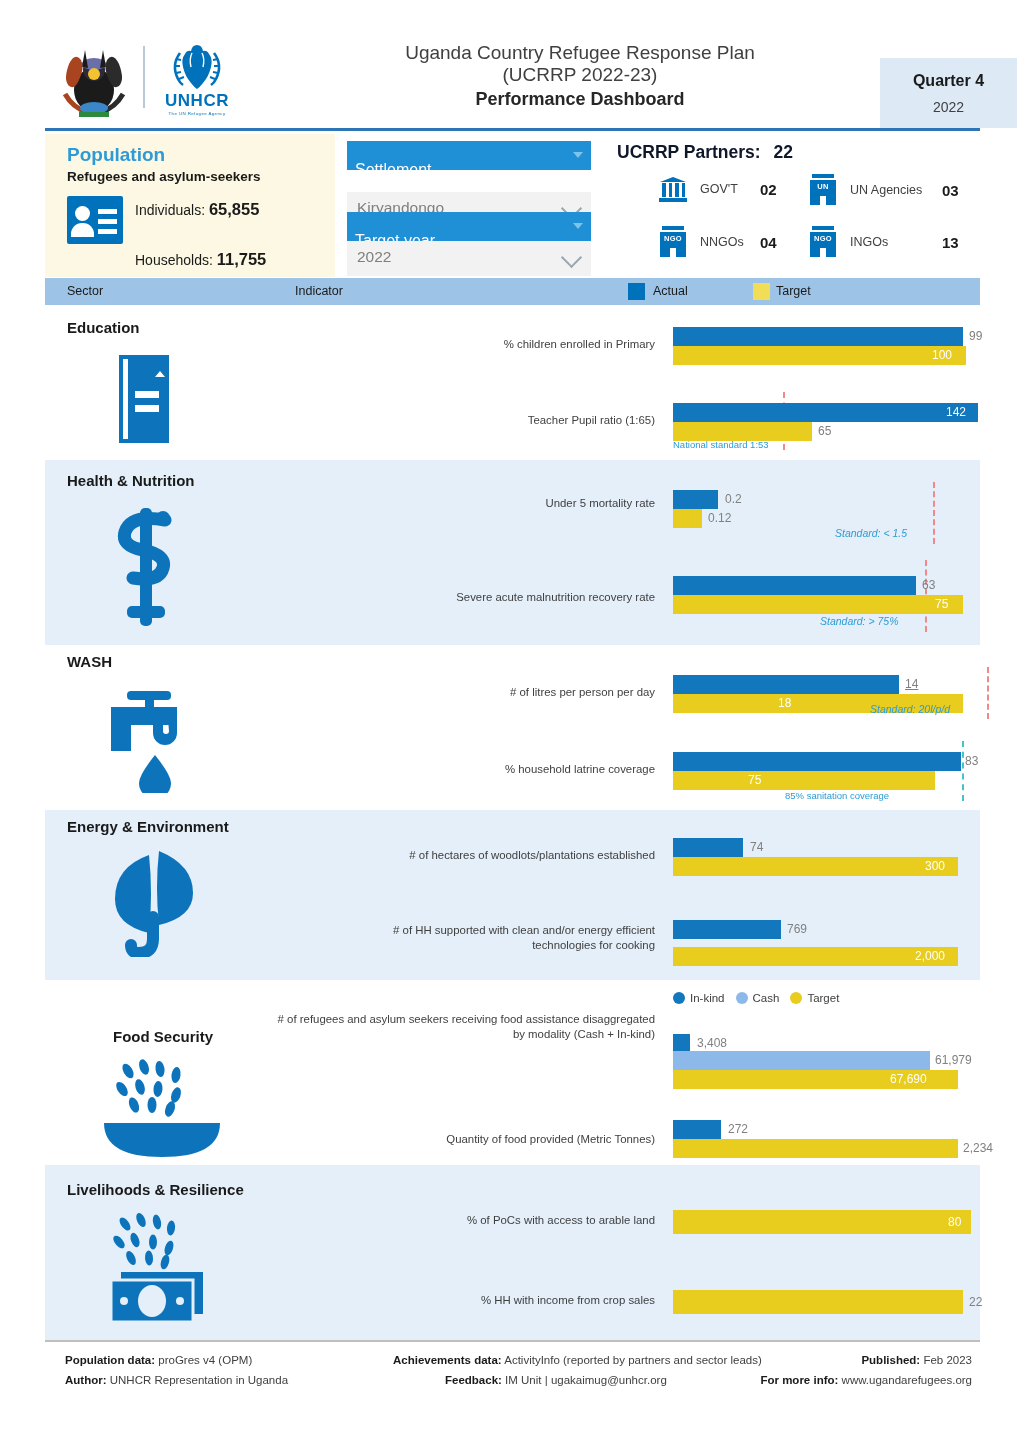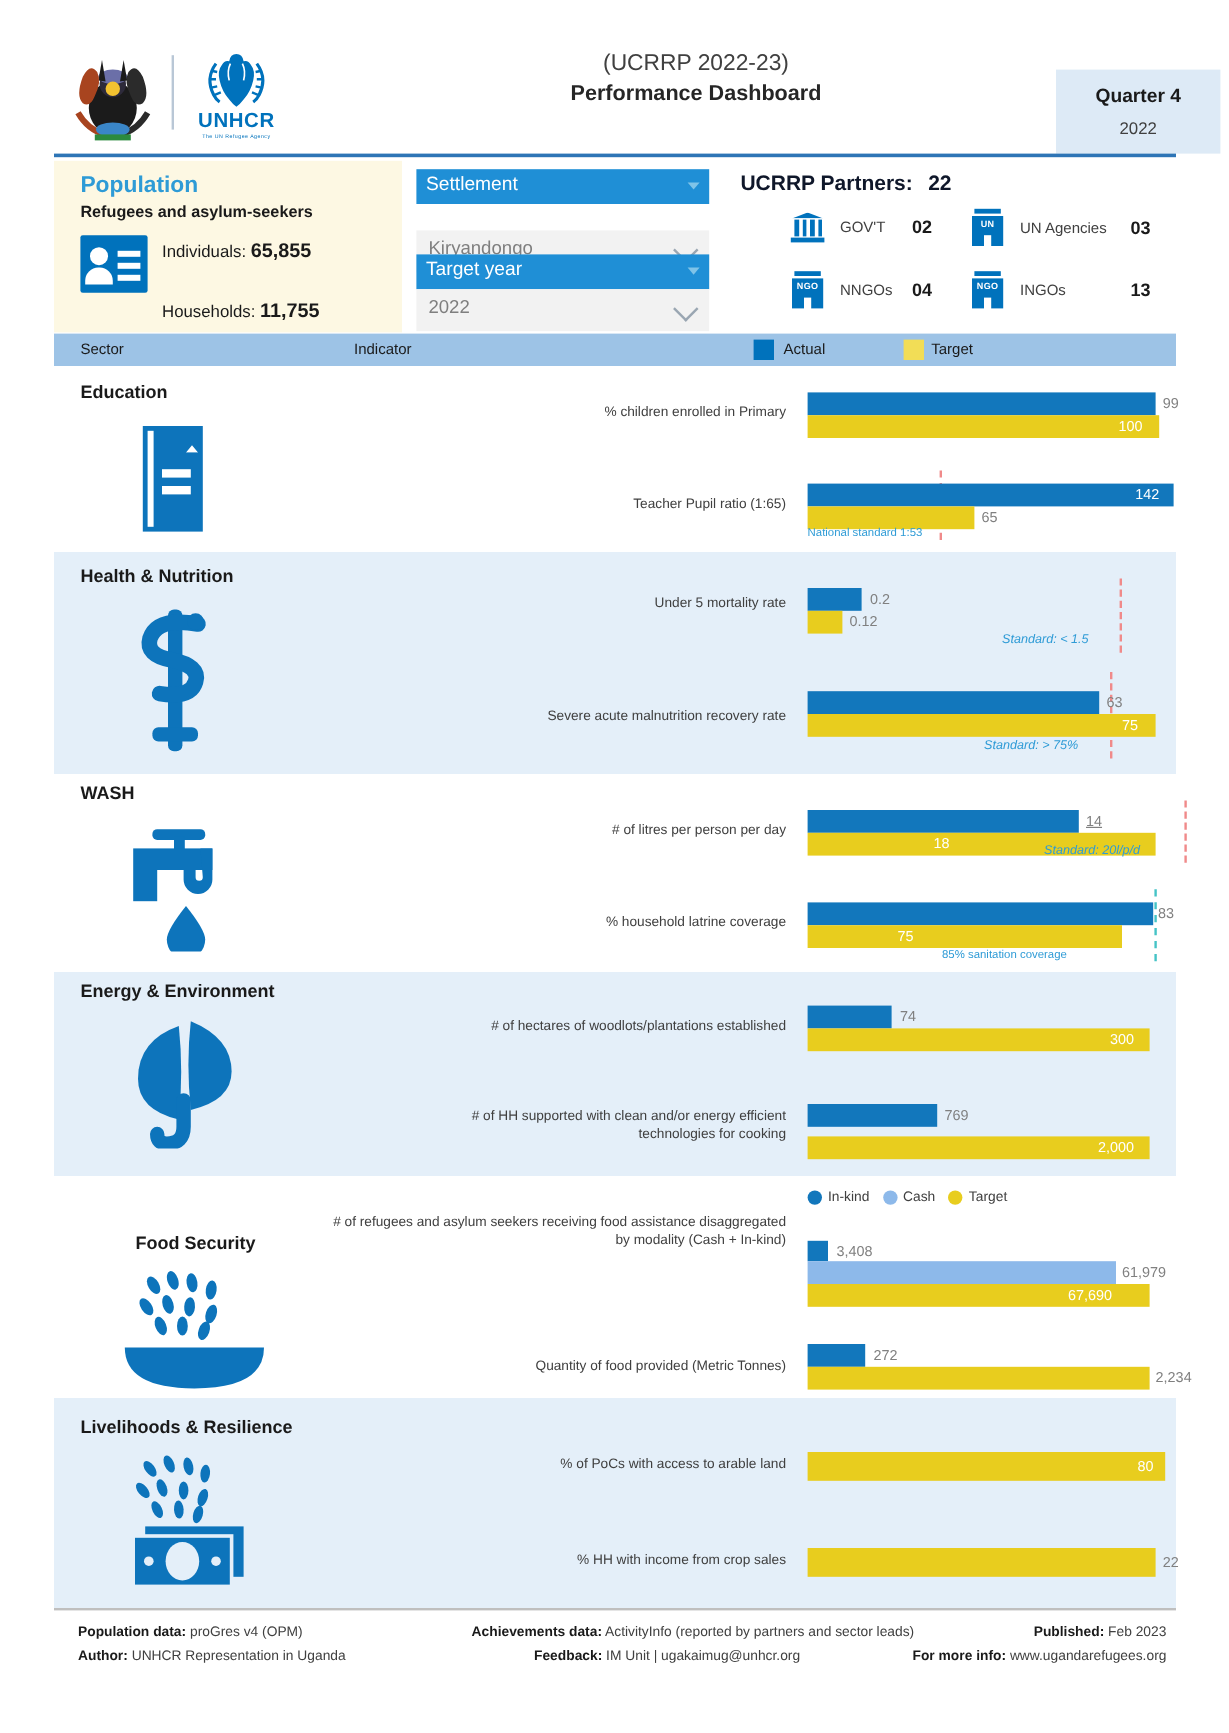--- a/index.html
+++ b/index.html
@@ -43,21 +43,21 @@
   .pop-icon .pb { position:absolute; left:4px; top:27px; width:23px; height:14px; border-radius:11px 11px 0 0; background:#fff; }
   .pop-icon .l1 { position:absolute; left:31px; top:13px; width:19px; height:5px; background:#fff; }
   .pop-icon .l2 { position:absolute; left:31px; top:23px; width:19px; height:5px; background:#fff; }
   .pop-icon .l3 { position:absolute; left:31px; top:33px; width:19px; height:5px; background:#fff; }
   .pop-line { position:absolute; left:90px; font-size:14px; color:#1a1a1a; }
   .pop-line b { font-size:16.5px; }
   .pop-ind { top:66px; }
   .pop-hh { top:116px; }
 
   .filters { position:absolute; left:290px; top:0; width:268px; height:143px; background:#fff; }
-  .f-head { position:absolute; left:12px; width:244px; height:29px; background:#1f8fd6; color:#fff; font-size:16px; padding:4px 0 0 8px; }
+  .f-head { position:absolute; left:12px; width:244px; height:29px; background:#1f8fd6; color:#fff; font-size:16px; padding:20px 0 0 8px; }
   .f-head .caret { position:absolute; right:8px; top:11px; width:0;height:0;border-left:5px solid transparent;border-right:5px solid transparent;border-top:6px solid #7fc3e8; }
   .f-val { position:absolute; left:12px; width:244px; height:35px; background:#f2f2f2; color:#7f7f7f; font-size:15.5px; padding:7px 0 0 10px; }
   .f-val .chev { position:absolute; right:12px; top:9px; width:15px; height:15px; border-right:2.4px solid #9aa6b2; border-bottom:2.4px solid #9aa6b2; transform:rotate(45deg); }
   .fh1 { top:7px; } .fv1 { top:36px;margin-top:22px; } .fh2 { top:78px; } .fv2 { top:107px; }
 
   .partners { position:absolute; left:558px; top:0; width:377px; height:143px; background:#fff; }
   .p-title { position:absolute; left:14px; top:8px; font-size:17.5px; font-weight:bold; color:#0f172a; }
   .p-title .cnt { margin-left:8px; }
   .p-item { position:absolute; display:flex; align-items:center; }
   .p-label { font-size:12.5px; color:#404040; }
@@ -148,20 +148,21 @@
           <path d="M48 14 q9 12 2 26 q-2 4 -5 6" stroke="#0072bc" stroke-width="2.6" fill="none"></path>
           <path d="M10 20 l5 1 M9 27 l5 0 M10 34 l5 -1 M13 40 l5 -2" stroke="#0072bc" stroke-width="2" fill="none"></path>
           <path d="M52 20 l-5 1 M53 27 l-5 0 M52 34 l-5 -1 M49 40 l-5 -2" stroke="#0072bc" stroke-width="2" fill="none"></path>
         </svg>
         <div class="unhcr-word">UNHCR</div>
         <div class="unhcr-sub">The UN Refugee Agency</div>
       </div>
     </div>
 
     <div class="title-block">
+      <div class="title-l1">Uganda Country Refugee Response Plan</div>
       <div class="title-l2">(UCRRP 2022-23)</div>
       <div class="title-l3">Performance Dashboard</div>
     </div>
 
     <div class="quarter-box">
       <div class="quarter-title">Quarter 4</div>
       <div class="quarter-year">2022</div>
     </div>
   </div>
   <div class="header-rule"></div>

